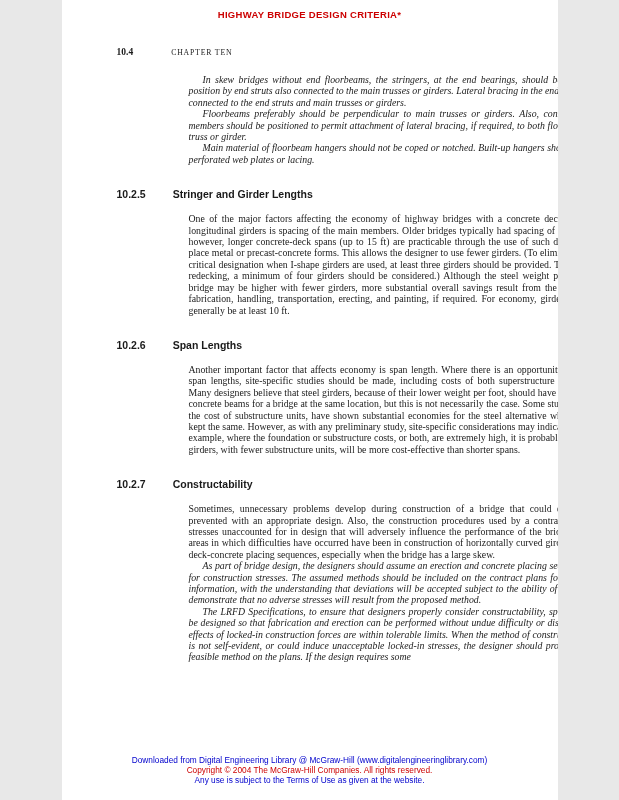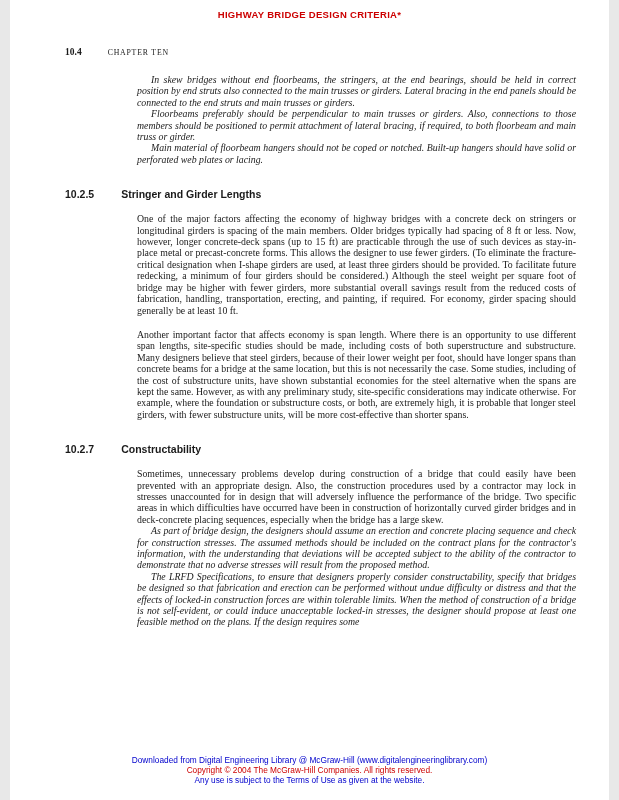--- a/index.html
+++ b/index.html
@@ -1,19 +1,19 @@
 <!DOCTYPE html>
 <html><head>
 <meta charset="utf-8">
 <style>
   * { margin: 0; padding: 0; box-sizing: border-box; }
   html, body { background: #e8e8e8; }
   .page {
     position: relative;
-    width: 599px;
+    width: 496px;
     height: 800px;
     margin: 0 auto;
     background: #ffffff;
     font-family: "Liberation Serif", serif;
     color: #1a1a1a;
     overflow: hidden;
   }
   .header-title {
     padding-top: 9px;
     text-align: center;
@@ -21,21 +21,21 @@
     font-weight: bold;
     font-size: 9.5px;
     letter-spacing: 0.3px;
     color: #cc0000;
   }
   .running-head {
     margin-top: 27px;
     margin-left: 55px;
     display: flex;
     align-items: baseline;
-    gap: 26px;
+    gap: 38px;
   }
   .page-number {
     font-weight: bold;
     font-size: 9.5px;
   }
   .chapter-label {
     font-size: 7.8px;
     letter-spacing: 0.8px;
   }
   .content {
@@ -100,20 +100,24 @@
       <div class="section-heading">
         <span>10.2.5</span>
         <span>Stringer and Girder Lengths</span>
       </div>
       <div class="body-block section-body">
         <p>One of the major factors affecting the economy of highway bridges with a concrete deck on stringers or longitudinal girders is spacing of the main members. Older bridges typically had spacing of 8 ft or less. Now, however, longer concrete-deck spans (up to 15 ft) are practicable through the use of such devices as stay-in-place metal or precast-concrete forms. This allows the designer to use fewer girders. (To eliminate the fracture-critical designation when I-shape girders are used, at least three girders should be provided. To facilitate future redecking, a minimum of four girders should be considered.) Although the steel weight per square foot of bridge may be higher with fewer girders, more substantial overall savings result from the reduced costs of fabrication, handling, transportation, erecting, and painting, if required. For economy, girder spacing should generally be at least 10 ft.</p>
       </div>
     </div>
 
     <div>
+      <div class="section-heading">
+        <span>10.2.6</span>
+        <span>Span Lengths</span>
+      </div>
       <div class="body-block section-body">
         <p>Another important factor that affects economy is span length. Where there is an opportunity to use different span lengths, site-specific studies should be made, including costs of both superstructure and substructure. Many designers believe that steel girders, because of their lower weight per foot, should have longer spans than concrete beams for a bridge at the same location, but this is not necessarily the case. Some studies, including of the cost of substructure units, have shown substantial economies for the steel alternative when the spans are kept the same. However, as with any preliminary study, site-specific considerations may indicate otherwise. For example, where the foundation or substructure costs, or both, are extremely high, it is probable that longer steel girders, with fewer substructure units, will be more cost-effective than shorter spans.</p>
       </div>
     </div>
 
     <div>
       <div class="section-heading">
         <span>10.2.7</span>
         <span>Constructability</span>
       </div>

